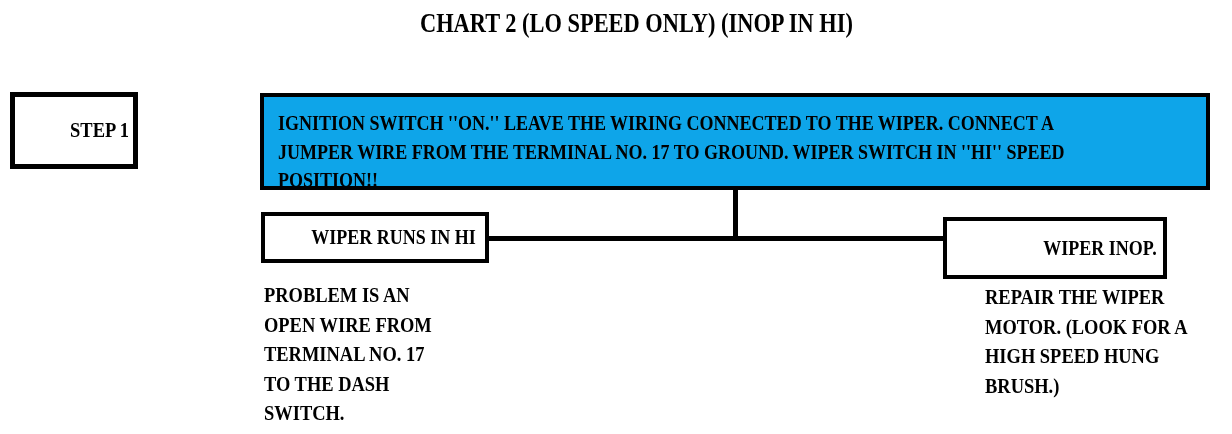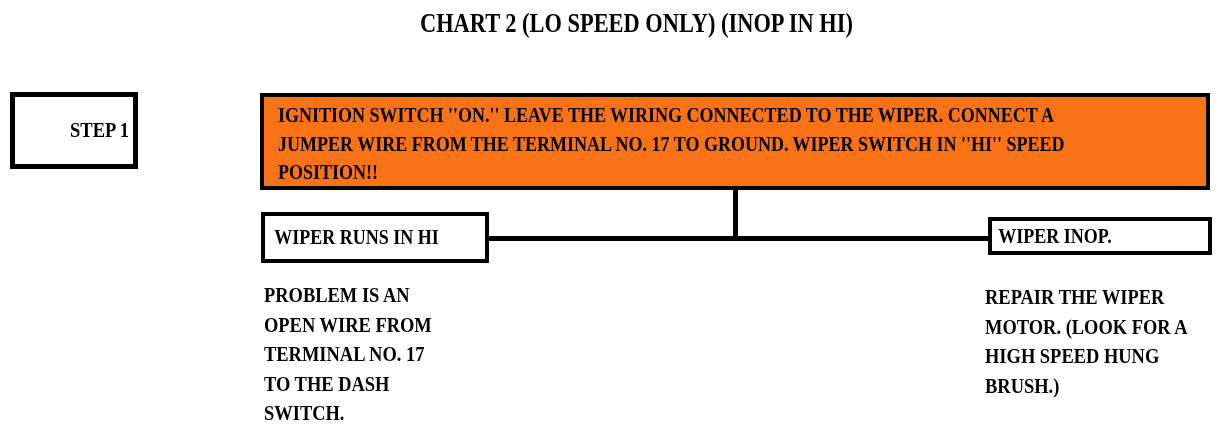--- a/index.html
+++ b/index.html
@@ -43,22 +43,22 @@
     transform: scaleX(0.88);
     transform-origin: center center;
   }
   .instruction-box {
     position: absolute;
     left: 260px;
     top: 93px;
     width: 950px;
     height: 97px;
     border: 4px solid #000000;
-    background: #f97316;
-    padding: 4px 14px;
+    background: #0ea5e9;
+    padding: 12px 14px;
   }
   .instruction-box .text {
     font-size: 20px;
     font-weight: bold;
     line-height: 28.5px;
     white-space: pre-line;
     transform: scaleX(0.90);
     transform-origin: left top;
   }
   .v-line {
@@ -76,31 +76,31 @@
     width: 500px;
     height: 5px;
     background: #000000;
   }
   .outcome-box {
     position: absolute;
     border: 4px solid #000000;
     background: #ffffff;
     display: flex;
     align-items: center;
-    justify-content: flex-start;
+    justify-content: flex-end;
   }
   .outcome-box .label {
     font-size: 20px;
     font-weight: bold;
     white-space: nowrap;
     transform: scaleX(0.90);
     transform-origin: center center;
   }
   .outcome-left  { left: 261px; top: 212px; width: 228px; height: 51px; }
-  .outcome-right { left: 988px; top: 217px; width: 224px; height: 38px; }
+  .outcome-right { left: 943px; top: 217px; width: 224px; height: 62px; }
   .diagnosis {
     position: absolute;
     font-size: 20.5px;
     font-weight: bold;
     line-height: 29.5px;
     white-space: pre-line;
     transform: scaleX(0.90);
     transform-origin: left top;
   }
   .diagnosis-left  { left: 264px; top: 281px; }

